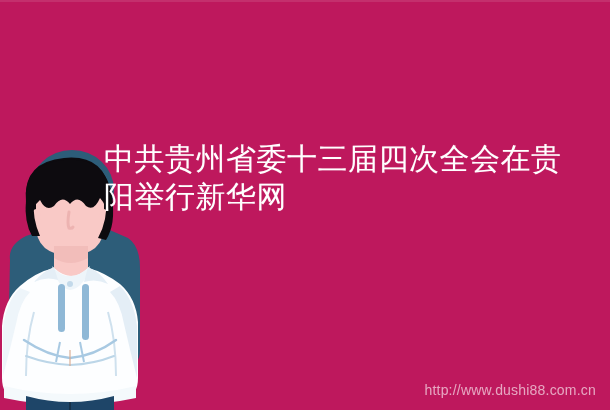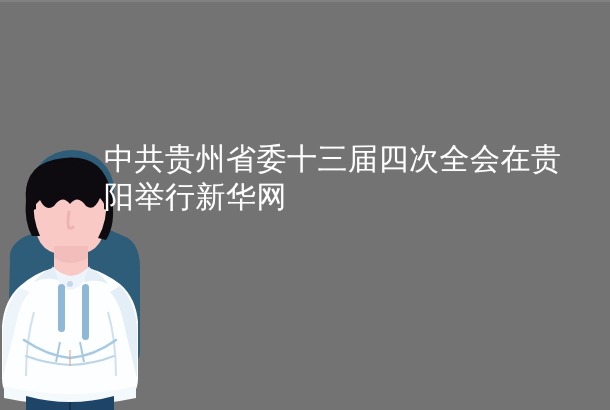--- a/index.html
+++ b/index.html
@@ -6,21 +6,21 @@
   html, body {
     margin: 0;
     padding: 0;
     background: #ffffff;
   }
   #canvas {
     position: relative;
     width: 610px;
     height: 410px;
     overflow: hidden;
-    background: #737373;
+    background: #be185d;
     font-family: "Liberation Sans", "DejaVu Sans", sans-serif;
   }
   
   #top-edge {
     position: absolute;
     left: 0; top: 0;
     width: 610px; height: 2px;
     background: rgba(255,255,255,0.10);
   }
 
@@ -128,14 +128,15 @@
 
       <path d="M 4 236 Q 70 252 136 236 L 136 248 Q 70 262 4 248 Z" fill="#f4f9fc"></path>
 
       <path d="M 26 246 Q 70 258 114 246 L 114 260 L 26 260 Z" fill="#1e4568"></path>
       <path d="M 70 252 L 70 260" stroke="#16314a" stroke-width="2" fill="none"></path>
     </svg>
   </div>
 
   <div id="headline">中共贵州省委十三届四次全会在贵阳举行新华网</div>
 
+  <div id="watermark">http://www.dushi88.com.cn</div>
 
 </div>
 
 </body></html>

